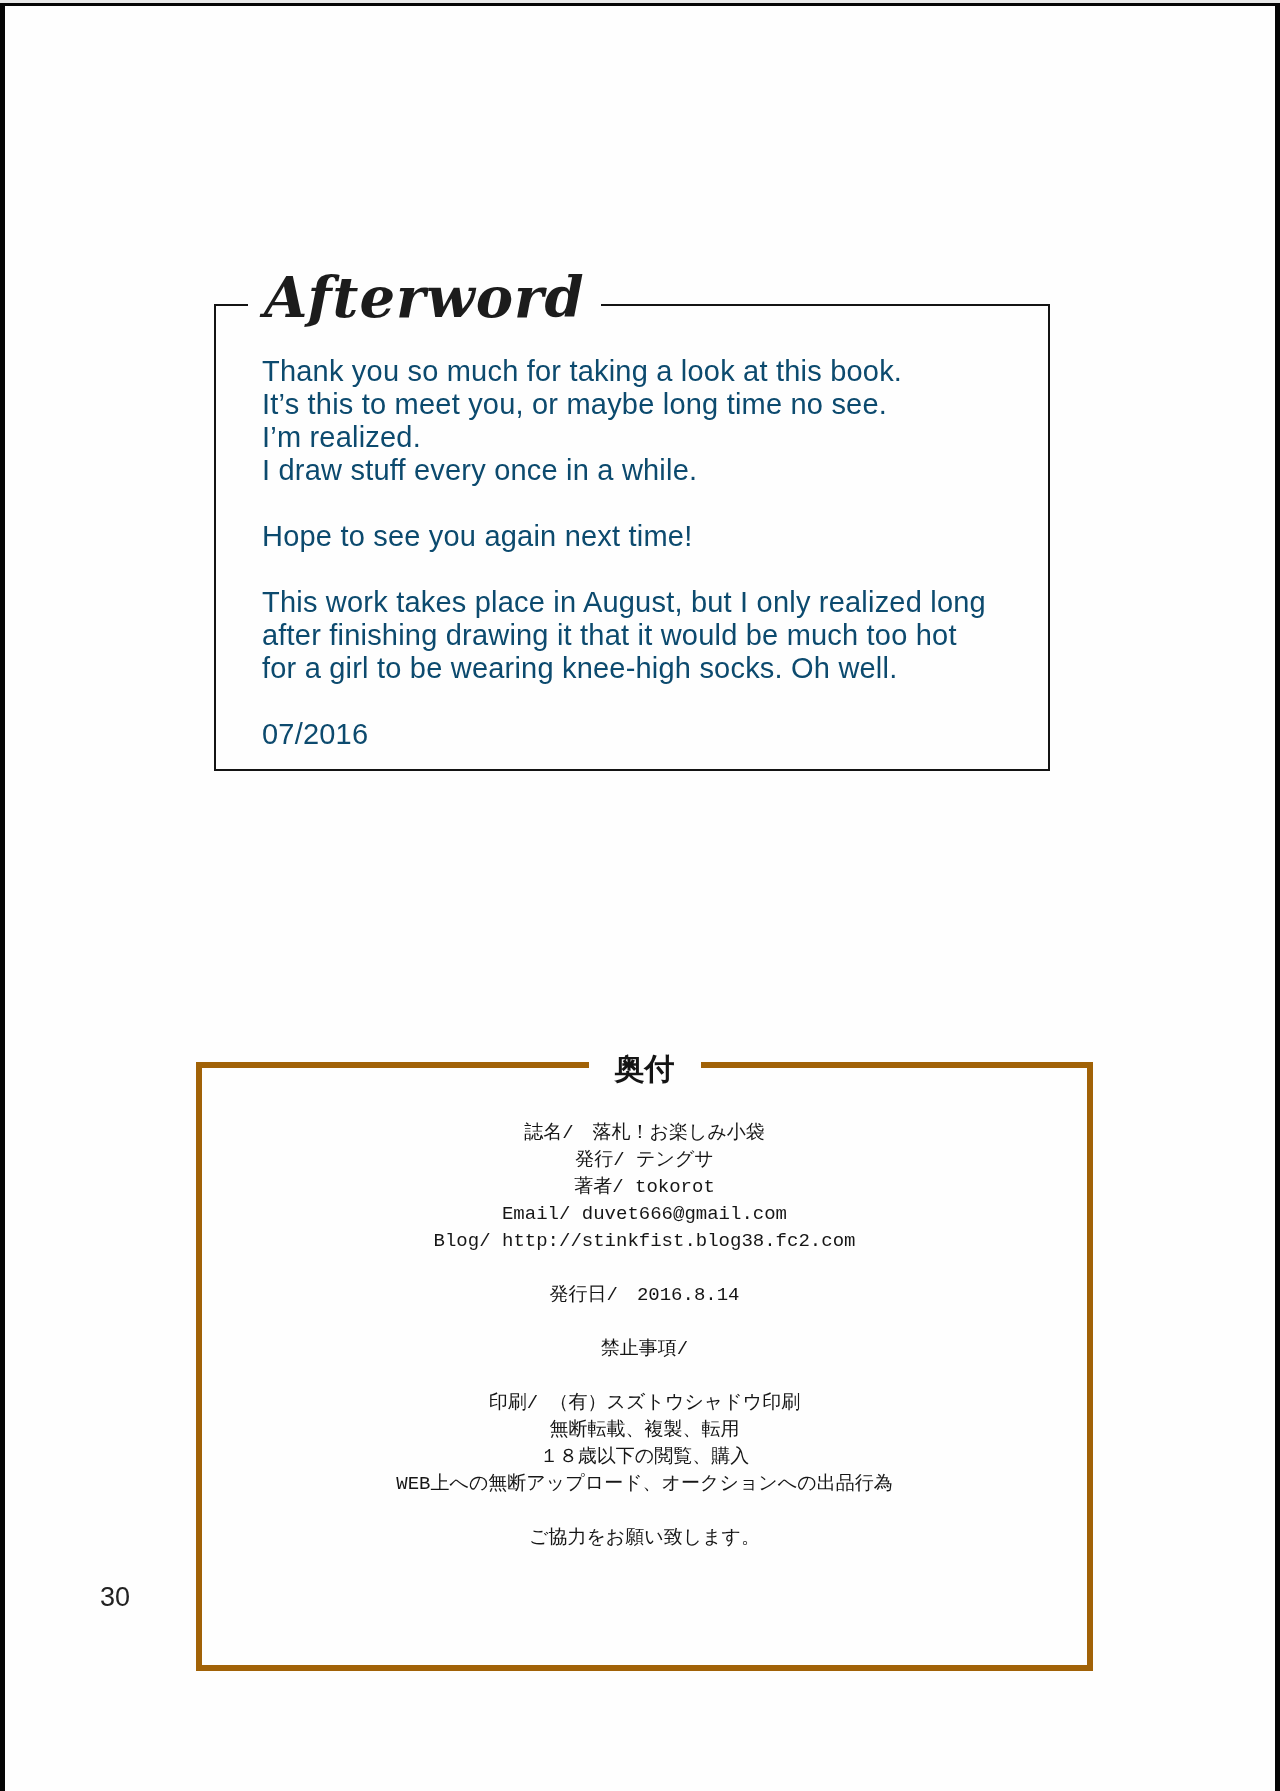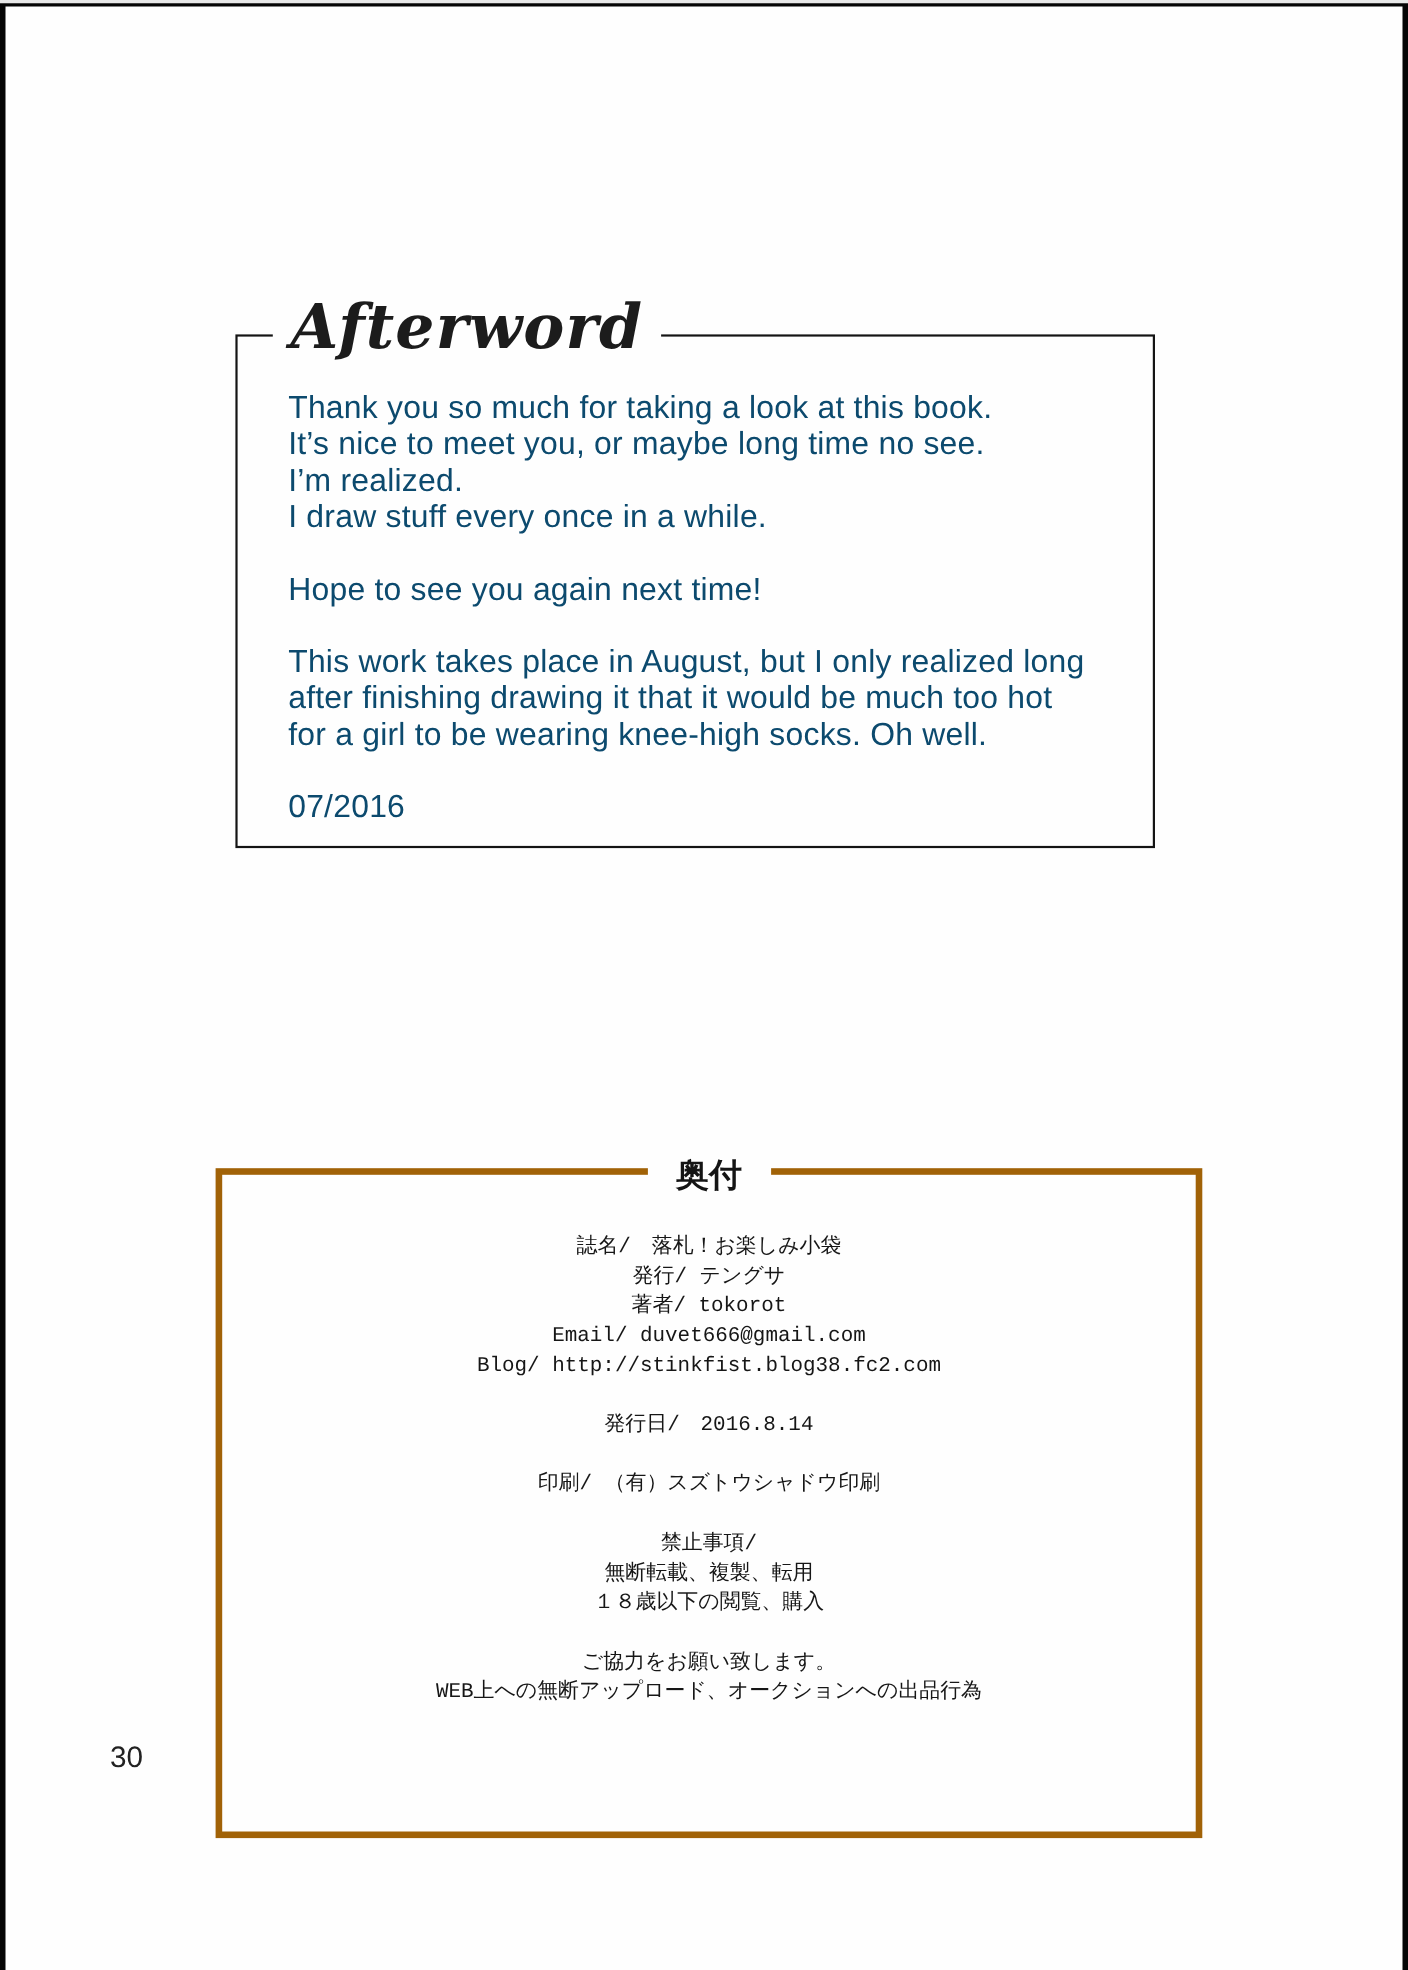--- a/index.html
+++ b/index.html
@@ -102,21 +102,21 @@
 </head>
 <body>
 
 <div class="page">
 
   <div class="afterword-box">
     <div class="afterword-title">Afterword</div>
     <div class="afterword-body">
       <p>
         <span>Thank you so much for taking a look at this book.</span><br>
-        <span>It’s nice to meet you, or maybe long time no see.</span><br>
+        <span>It’s this to meet you, or maybe long time no see.</span><br>
         <span>I’m realized.</span><br>
         <span>I draw stuff every once in a while.</span>
       </p>
       <p class="gap">
         <span>Hope to see you again next time!</span>
       </p>
       <p class="gap">
         <span>This work takes place in August, but I only realized long</span><br>
         <span>after finishing drawing it that it would be much too hot</span><br>
         <span>for a girl to be wearing knee-high socks. Oh well.</span>
@@ -129,24 +129,24 @@
 
   <div class="colophon-box">
     <div class="colophon-header">奥付</div>
     <div class="colophon-body">
       <div class="colophon-row">誌名/　落札！お楽しみ小袋</div>
       <div class="colophon-row">発行/ テングサ</div>
       <div class="colophon-row">著者/ tokorot</div>
       <div class="colophon-row">Email/ duvet666@gmail.com</div>
       <div class="colophon-row">Blog/ http://stinkfist.blog38.fc2.com</div>
       <div class="colophon-row gap">発行日/　2016.8.14</div>
+      <div class="colophon-row gap">禁止事項/</div>
       <div class="colophon-row gap">印刷/ （有）スズトウシャドウ印刷</div>
-      <div class="colophon-row gap">禁止事項/</div>
       <div class="colophon-row">無断転載、複製、転用</div>
       <div class="colophon-row">１８歳以下の閲覧、購入</div>
+      <div class="colophon-row">WEB上への無断アップロード、オークションへの出品行為</div>
       <div class="colophon-row gap">ご協力をお願い致します。</div>
-      <div class="colophon-row">WEB上への無断アップロード、オークションへの出品行為</div>
     </div>
   </div>
 
   <div class="page-number">30</div>
 
 </div>
 
 </body></html>

